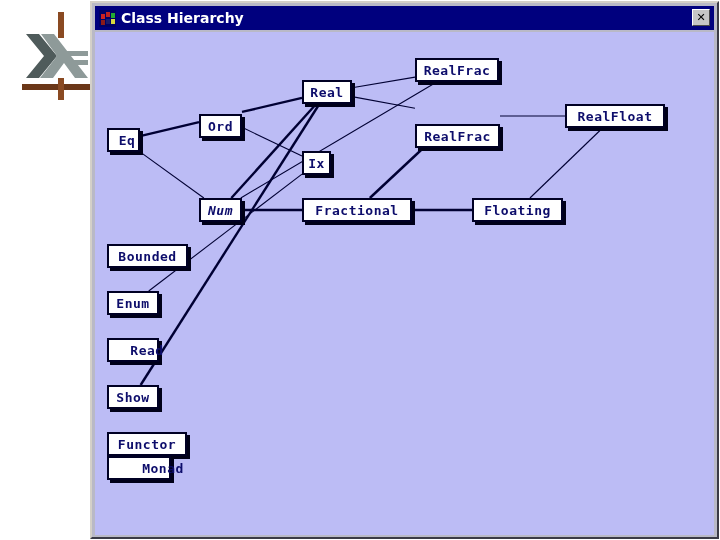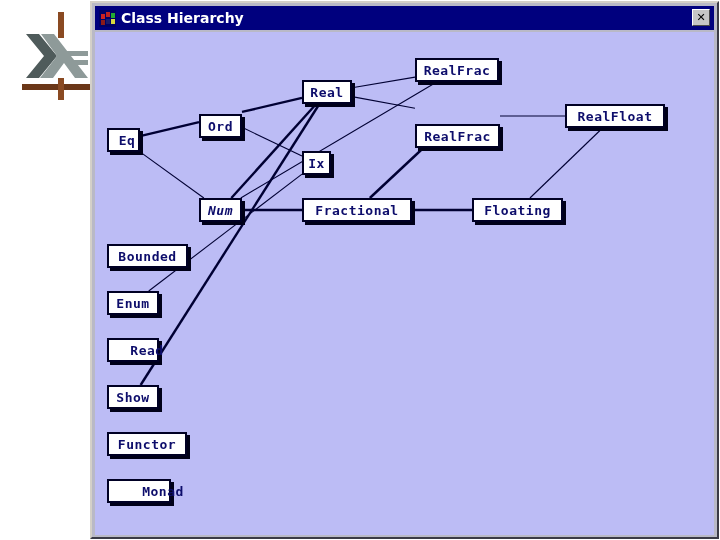--- a/index.html
+++ b/index.html
@@ -164,20 +164,20 @@
           </div>
           <div class="node" style="left: 12px; top: 306px; width: 52px; padding-left: 28px;">
             <span>Read</span>
           </div>
           <div class="node" style="left: 12px; top: 353px; width: 52px;">
             <span>Show</span>
           </div>
           <div class="node" style="left: 12px; top: 400px; width: 80px;">
             <span>Functor</span>
           </div>
-          <div class="node" style="left: 12px; top: 447px; width: 64px; padding-left: 48px;">
+          <div class="node" style="left: 12px; top: 424px; width: 64px; padding-left: 48px;">
             <span>Monad</span>
           </div>
         </div>
     </div>
 
   </div>
 </div>
 
 </body></html>

